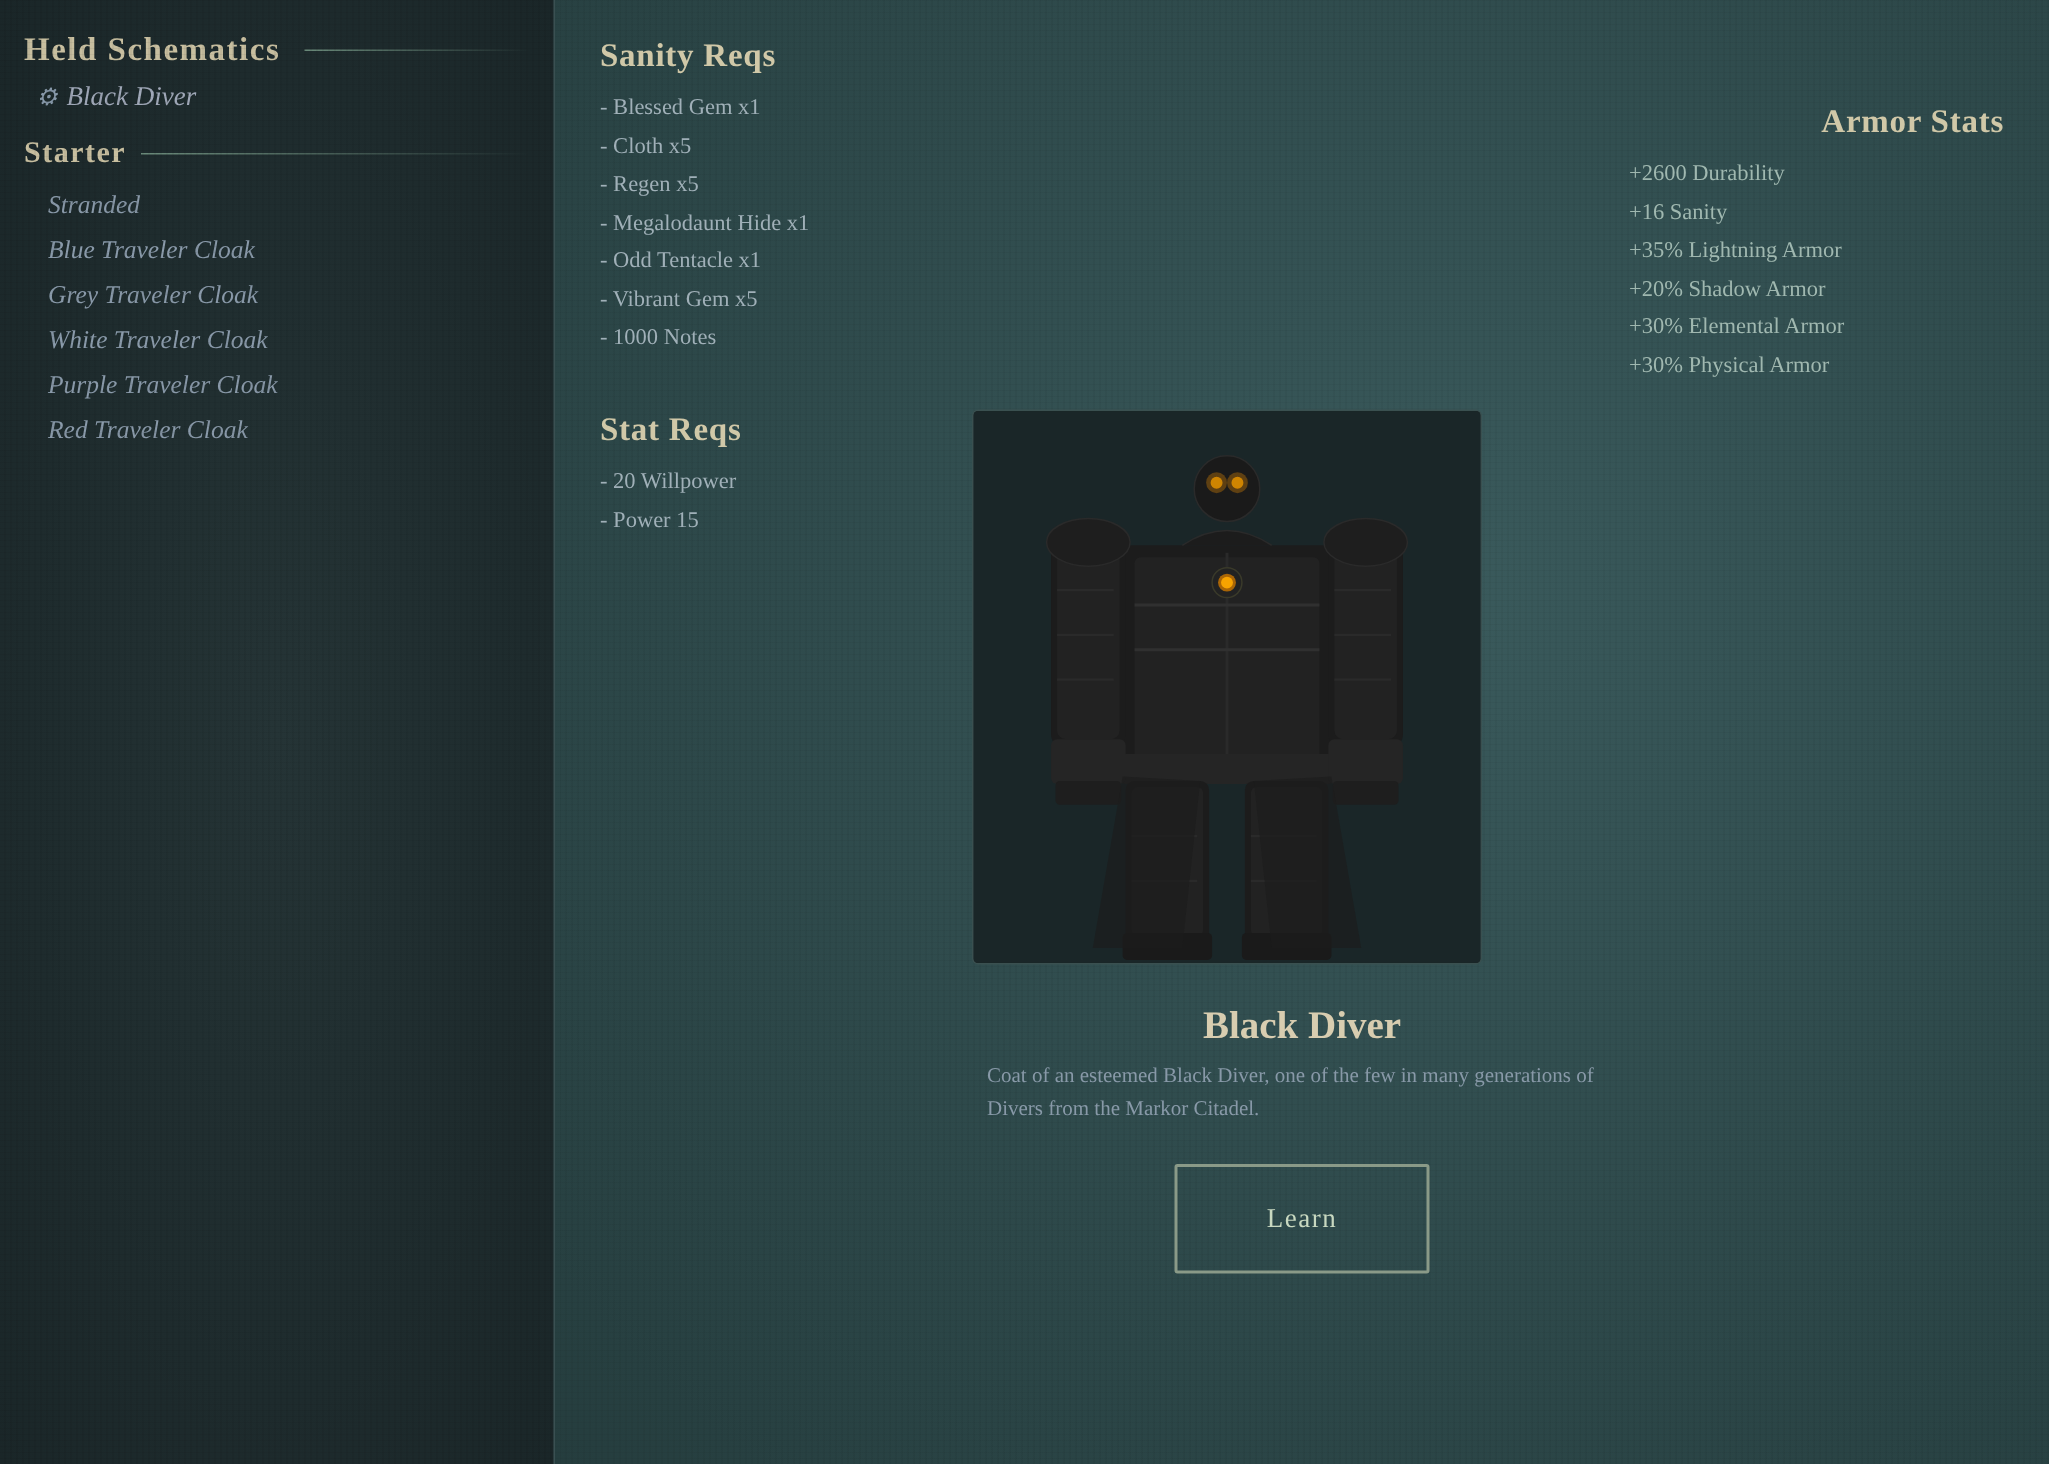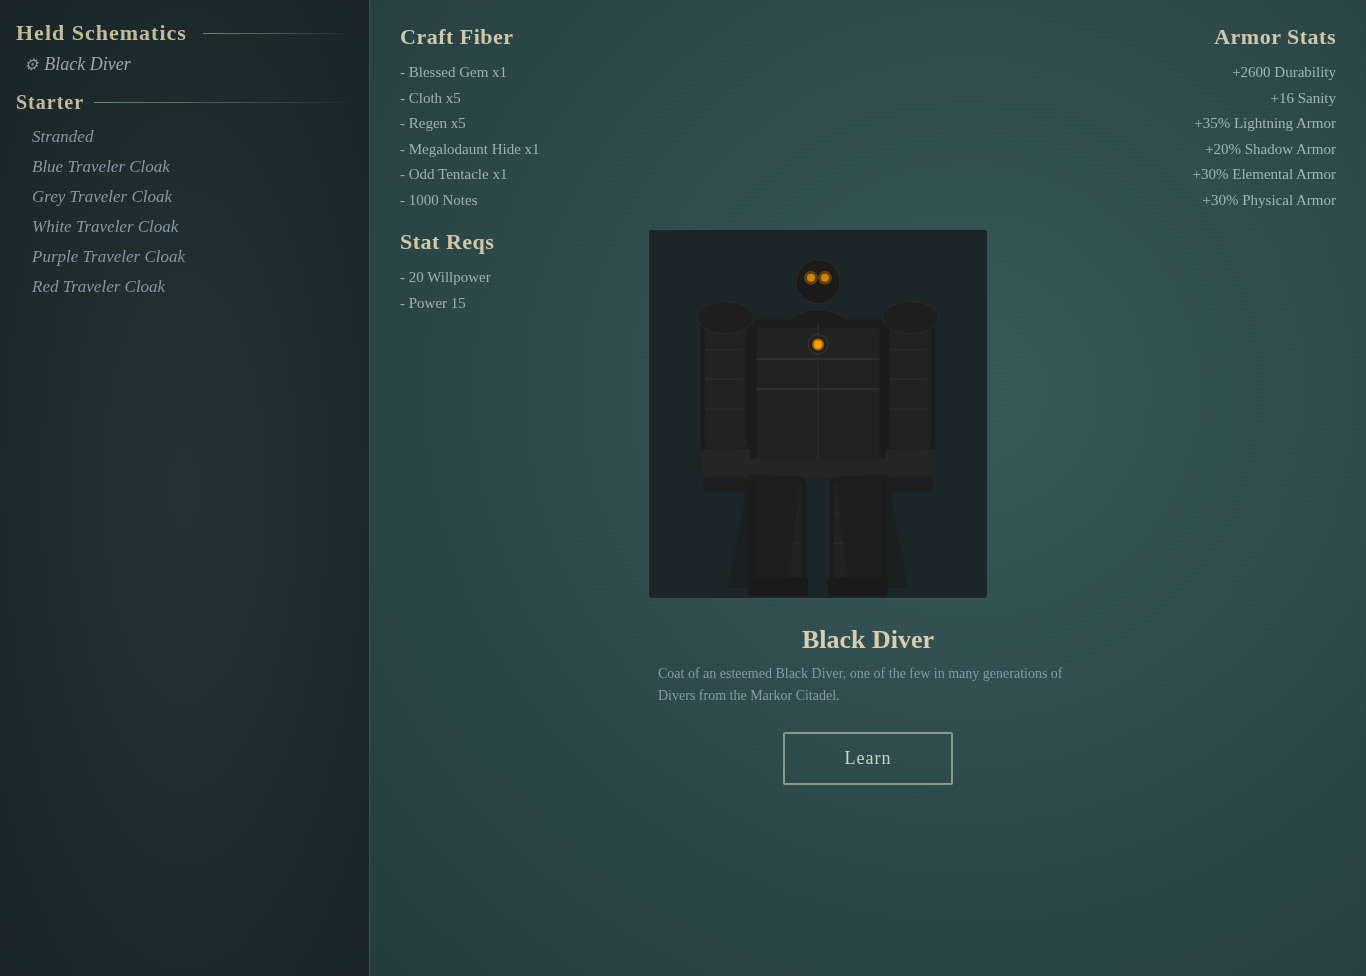--- a/index.html
+++ b/index.html
@@ -122,33 +122,34 @@
 
     .panel-title {
       color: #d0c8a8;
       font-size: 22px;
       font-weight: bold;
       margin-bottom: 10px;
       letter-spacing: 0.5px;
     }
 
     .panel-title.right-align {
+      margin-top: 44px;
     }
 
     .req-item {
       color: #a0b0b8;
       font-size: 15px;
       line-height: 1.7;
     }
 
     .stat-item {
       color: #a0b8b0;
       font-size: 15px;
       line-height: 1.7;
-      text-align: right;
+      text-align: left;
     }
 
     .item-preview {
       width: 340px;
       height: 370px;
       background: #1a2628;
       border: 1px solid #3a5050;
       border-radius: 4px;
       margin: 0 auto;
       display: flex;
@@ -176,21 +177,21 @@
       color: #8899a8;
       font-size: 14px;
       text-align: left;
       max-width: 420px;
       line-height: 1.6;
       margin-top: 8px;
     }
 
     .learn-button {
       margin-top: 24px;
-      padding: 14px 60px;
+      padding: 24px 60px;
       background: transparent;
       border: 2px solid #8a9a88;
       color: #c8d8c0;
       font-size: 18px;
       font-family: 'Georgia', serif;
       letter-spacing: 1px;
       cursor: pointer;
       transition: background 0.2s;
       border-radius: 2px;
     }
@@ -273,27 +274,28 @@
       <li class="schematic-item">Red Traveler Cloak</li>
     </ul>
 </div>
 
 <div class="right-panel">
   <div class="right-layout">
 
     <div class="top-section">
 
       <div class="left-reqs">
-        <div class="panel-title">Craft Fiber</div>
+        <div class="panel-title">Sanity Reqs</div>
         <div class="craft-reqs-list">
             <div class="req-item">- Blessed Gem x1</div>
             <div class="req-item">- Cloth x5</div>
             <div class="req-item">- Regen x5</div>
             <div class="req-item">- Megalodaunt Hide x1</div>
             <div class="req-item">- Odd Tentacle x1</div>
+            <div class="req-item">- Vibrant Gem x5</div>
             <div class="req-item">- 1000 Notes</div>
           </div>
       </div>
 
       <div class="right-stats">
         <div class="panel-title right-align">Armor Stats</div>
         <div class="armor-stats-list">
             <div class="stat-item">+2600 Durability</div>
             <div class="stat-item">+16 Sanity</div>
             <div class="stat-item">+35% Lightning Armor</div>

